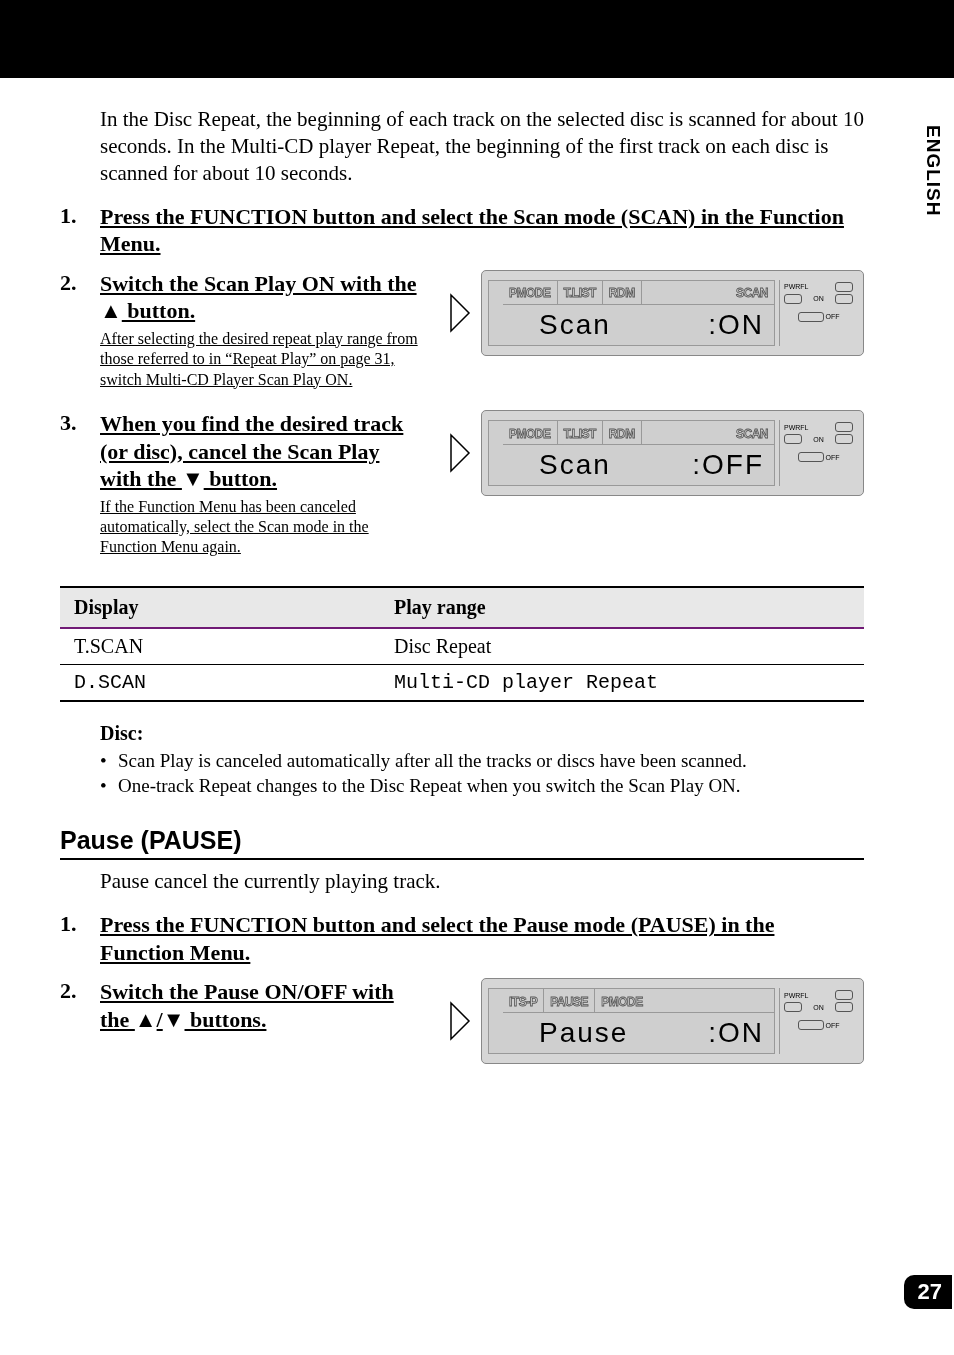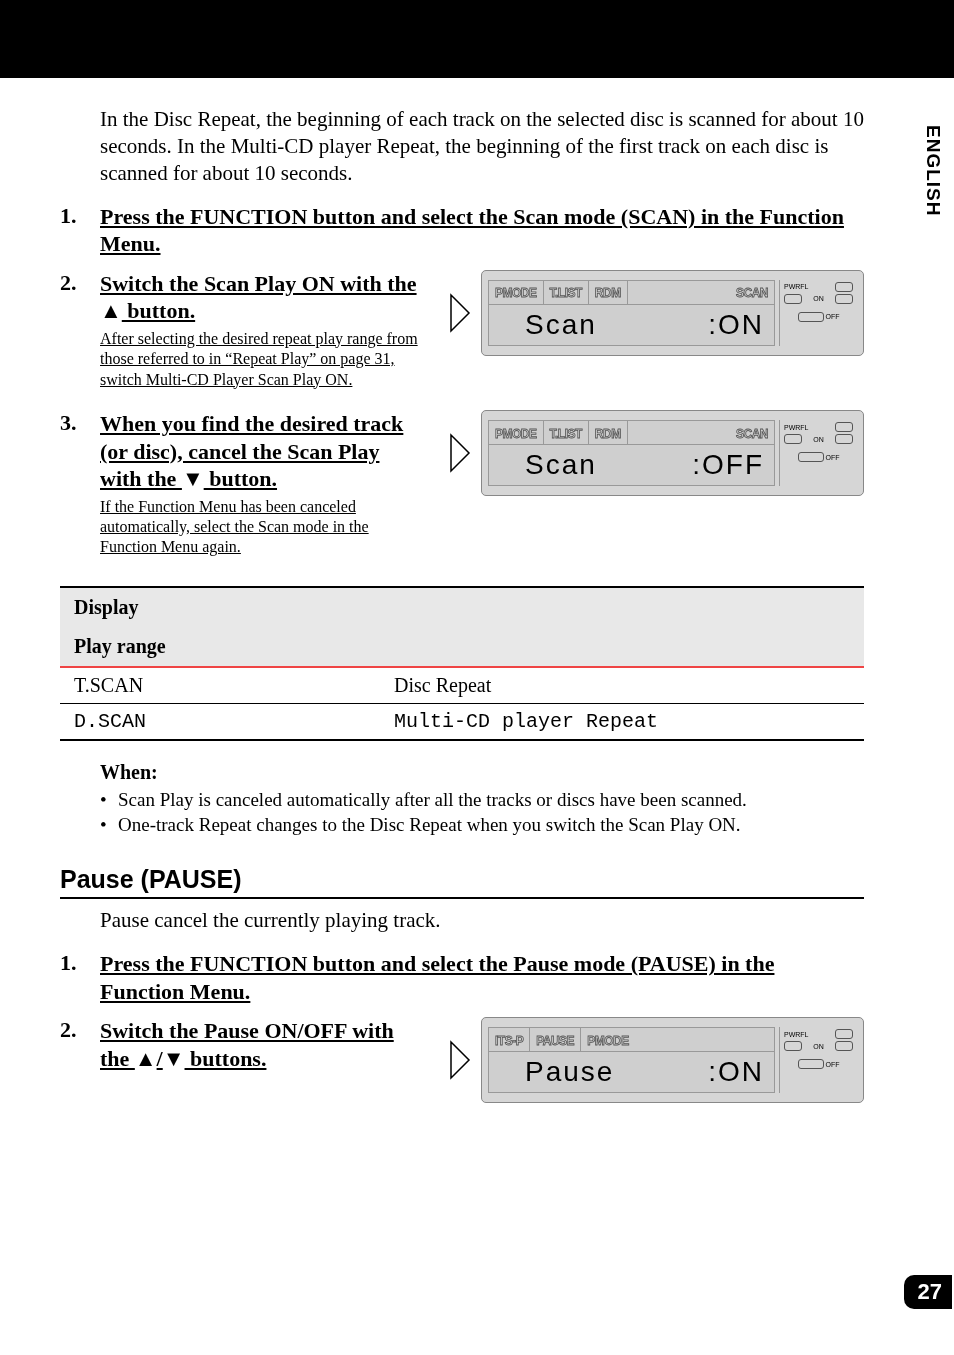--- a/index.html
+++ b/index.html
@@ -15,32 +15,32 @@
     .step-body { flex: 1; text-decoration: underline; }
     .step-title { font-size: 22px; font-weight: bold; line-height: 1.25; }
     .step-text { font-size: 16px; line-height: 1.28; margin-top: 4px; }
     .two-col { display: flex; gap: 20px; align-items: flex-start; margin-bottom: 20px; }
     .two-col .left { width: 360px; }
     .two-col .right { flex: 1; display: flex; justify-content: flex-end; }
     .display-box { width: 383px; height: 86px; border: 1px solid #888; border-radius: 5px; background: #d6d6d6; display: flex; align-items: center; padding: 4px 6px; position: relative; }
     .triangle-mark { width: 22px; height: 40px; margin-right: 10px; }
     .triangle-mark svg { display: block; }
     .disp-with-mark { display: flex; align-items: center; }
-    .lcd { flex: 1; border: 1px solid #999; background: #cfcfcf; height: 66px; display: flex; flex-direction: column; position: relative; }
+    .lcd { flex: 1; border: 1px solid #999; background: #cfcfcf; height: 66px; display: flex; flex-direction: column; position: relative; padding-left: 14px; }
     .lcd-top { display: flex; height: 24px; border-bottom: 1px solid #999; }
     .tab { font-family: Arial, sans-serif; font-size: 12px; font-weight: bold; letter-spacing: -0.5px; padding: 2px 6px 0 6px; border-right: 1px solid #999; display: flex; align-items: center; }
     .tab.outline { color: #cfcfcf; -webkit-text-stroke: 0.8px #555; }
     .lcd-bottom { flex: 1; display: flex; align-items: center; font-size: 28px; font-family: Arial, sans-serif; letter-spacing: 2px; padding-left: 36px; }
     .lcd-bottom .label { flex: 1; }
     .lcd-bottom .val { padding-right: 10px; }
     .indicator-box { width: 78px; height: 66px; border-left: 1px solid #999; margin-left: 4px; display: flex; flex-direction: column; font-family: Arial, sans-serif; font-size: 8px; padding: 2px 4px; }
     .ind-row { display: flex; justify-content: space-between; align-items: center; margin-bottom: 2px; }
     .mini-icon { width: 18px; height: 10px; border: 1px solid #555; border-radius: 3px; }
     .table { width: 100%; border-top: 2px solid #000; border-bottom: 2px solid #000; margin: 28px 0 20px 0; }
-    .table-header { display: flex; background: #e8e8e8; border-bottom: 2px solid #ef4444; flex-direction: column; }
+    .table-header { display: flex; background: #e8e8e8; border-bottom: 2px solid #701a75; }
     .table-header .cell { font-size: 20px; font-weight: bold; font-family: "Times New Roman", Times, serif; padding: 8px 14px; }
     .table-row { display: flex; border-bottom: 1px solid #000; }
     .table-row:last-child { border-bottom: none; font-family: Liberation Mono, monospace; }
     .table-row .cell { font-size: 20px; padding: 6px 14px; }
     .cell.c1 { width: 320px; }
     .cell.c2 { flex: 1; }
     .note-block { margin-left: 40px; margin-bottom: 28px; }
     .note-title { font-size: 20px; font-weight: bold; margin-bottom: 4px; }
     .note-list { list-style: none; }
     .note-list li { font-size: 19px; line-height: 1.3; position: relative; padding-left: 18px; }
@@ -179,21 +179,21 @@
         <div class="cell c1">T.SCAN</div>
         <div class="cell c2">Disc Repeat</div>
       </div>
       <div class="table-row">
         <div class="cell c1">D.SCAN</div>
         <div class="cell c2">Multi-CD player Repeat</div>
       </div>
     </div>
 
     <div class="note-block">
-      <div class="note-title">When:</div>
+      <div class="note-title">Disc:</div>
       <ul class="note-list">
         <li>Scan Play is canceled automatically after all the tracks or discs have been scanned.</li>
         <li>One-track Repeat changes to the Disc Repeat when you switch the Scan Play ON.</li>
       </ul>
     </div>
 
     <h2 class="section-title">Pause (PAUSE)</h2>
     <p class="intro">Pause cancel the currently playing track.</p>
 
     <div class="step-row">

